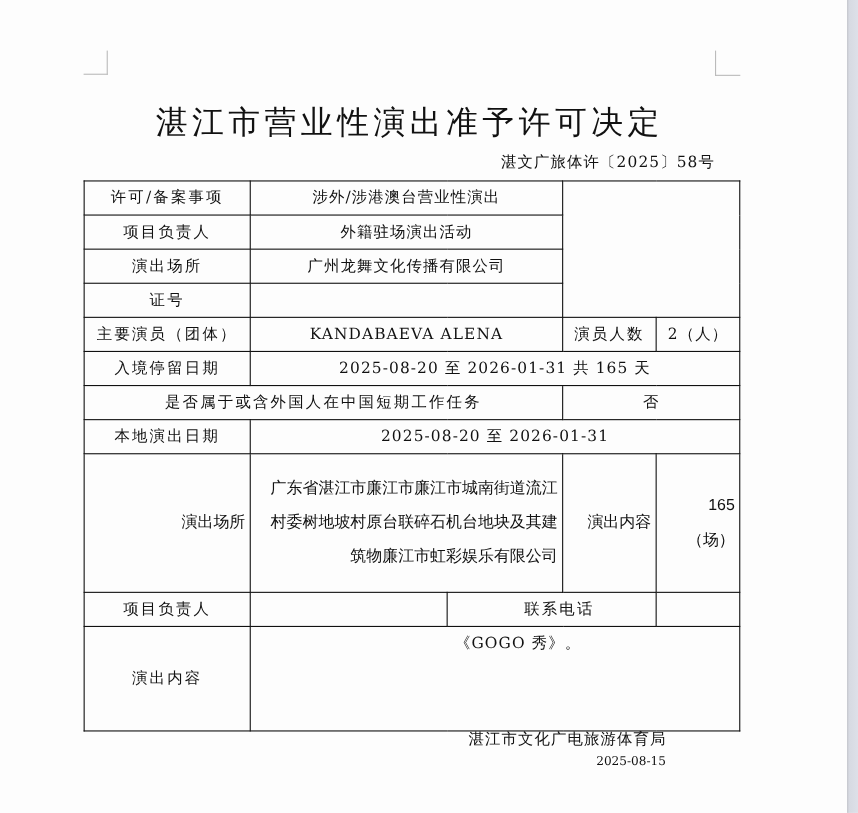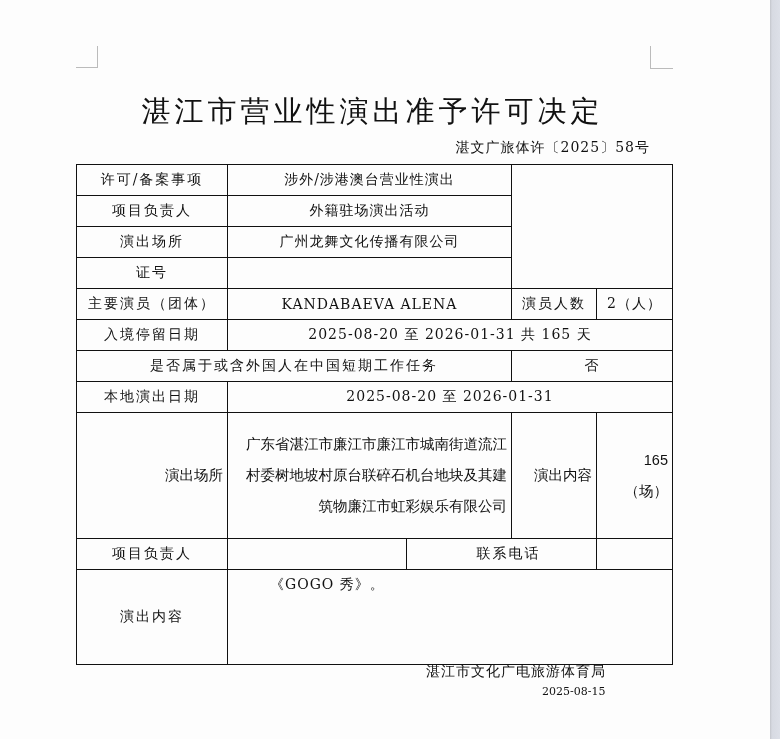--- a/index.html
+++ b/index.html
@@ -11,21 +11,21 @@
   .corner.tl { left:76px; top:46px; border-right-width:1px; border-bottom-width:1px; width:21px; height:21px; left:76px; }
   .corner.tr { left:650px; top:46px; border-left-width:1px; border-bottom-width:1px; }
   .title { position:absolute; left:0; width:745px; top:92px; text-align:center;
            font-size:29px; letter-spacing:4px; font-family:"DejaVu Serif",serif; }
   .docno { position:absolute; right:130px; top:139px; font-size:14px; letter-spacing:1px; }
   table { position:absolute; left:76px; top:164px; border-collapse:collapse; table-layout:fixed; width:596px; }
   td { border:1px solid #111; text-align:center; vertical-align:middle; font-size:14px; padding:0; letter-spacing:1px; }
   td.lbl { letter-spacing:2px; }
   .r32 { height:31px; }
   .venue { line-height:31px; font-size:14.5px; letter-spacing:0; font-family:"Liberation Sans","DejaVu Sans",sans-serif; padding:16px 4px;text-align:right; }
-  .content-cell { vertical-align:top; text-align:left; padding:6px 0 0 42px; }
+  .content-cell { vertical-align:top; text-align:center; padding:6px 0 0 42px; }
   .issuer { position:absolute; left:426px; top:663px; font-size:14px; letter-spacing:1px; }
   .date { position:absolute; left:542px; top:685px; font-size:11px;text-align:right; }
 </style>
 </head>
 <body>
 
 <div class="corner tl"></div>
 <div class="corner tr"></div>
 
 <div class="title">湛江市营业性演出准予许可决定</div>

